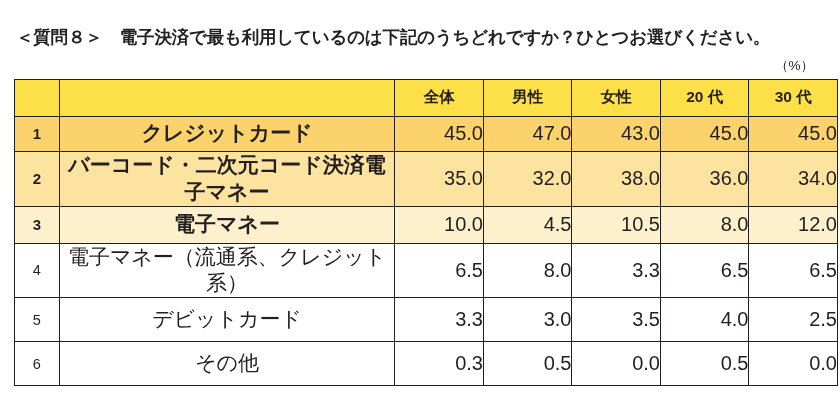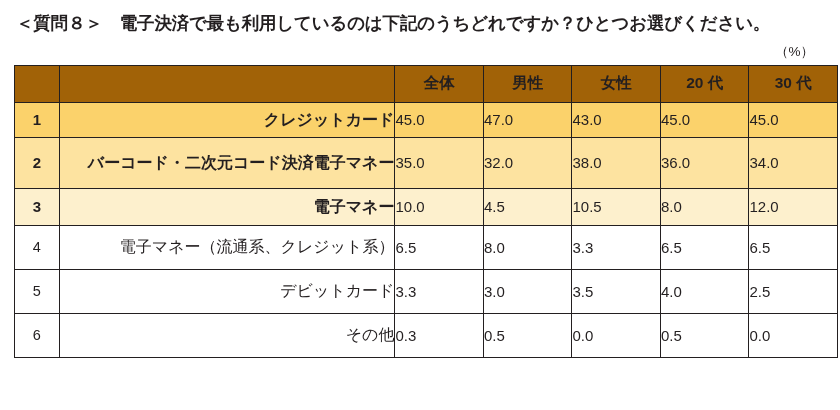--- a/index.html
+++ b/index.html
@@ -20,33 +20,33 @@
     height: 410px;
     box-sizing: border-box;
     padding: 10px 14px 0 14px;
   }
   .question-title {
     font-size: 17.5px;
     font-weight: bold;
     letter-spacing: -0.2px;
     line-height: 1.3;
     white-space: nowrap;
-    margin: 2px 0 0 2px;
+    margin: 16px 0 0 2px;
   }
   .unit-row {
     text-align: right;
     font-size: 13.5px;
     margin: 8px 12px 4px 0;
   }
   table.survey {
     border-collapse: collapse;
     table-layout: fixed;
     width: 824px;
     margin: 0 auto;
-    background: #a16207;
+    background: #fde047;
   }
   table.survey th, table.survey td {
     border: 1.5px solid #231f20;
     padding: 0;
     vertical-align: middle;
   }
   col.c-rank   { width: 44px; }
   col.c-label  { width: 330px; }
   col.c-val    { width: 87px; }
 
@@ -63,31 +63,31 @@
     text-align: center;
     font-size: 15px;
     font-weight: bold;
     height: 100%;
   }
   .rank-cell.plain {
     font-weight: normal;
     font-size: 14.5px;
   }
   .label-cell {
-    text-align: right;
-    font-size: 16px;
+    text-align: center;
+    font-size: 21px;
     padding: 6px 8px 6px 10px;
     line-height: 1.28;
   }
   .label-cell.bold {
     font-weight: bold;
   }
   .val-cell {
-    text-align: left;
-    font-size: 15px;
+    text-align: right;
+    font-size: 20px;
     padding-right: 9px;
   }
   tbody tr.r1 td { height: 34px; }
   tbody tr.r2 td { height: 50px; }
   tbody tr.r3 td { height: 36px; }
   tbody tr.plain td { height: 43px; }
 
   .bg-strong { background: #fbd26b; }
   .bg-mid    { background: #fde3a0; }
   .bg-light  { background: #fdf0cd; }

